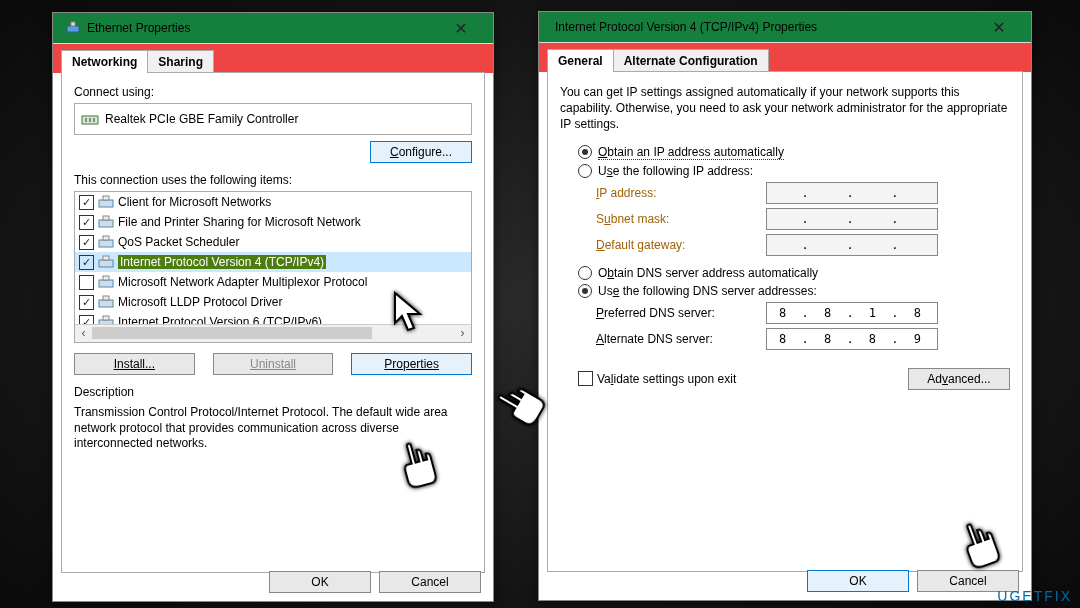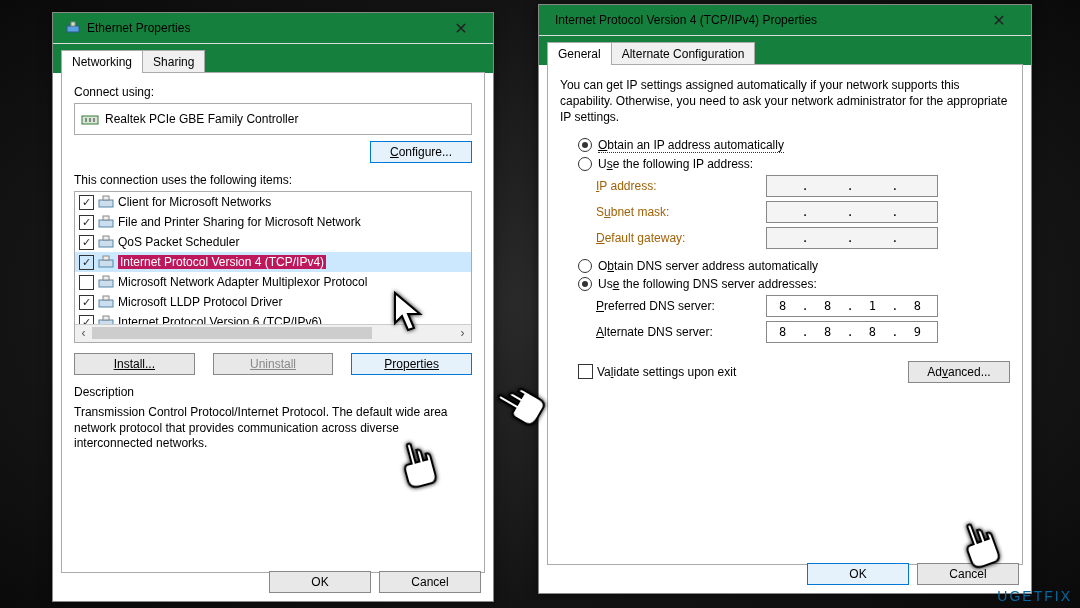--- a/index.html
+++ b/index.html
@@ -13,21 +13,21 @@
   overflow: hidden;
   position: relative;
 }
 .window {
   position: absolute;
   background: #fff;
   border: 1px solid #888;
   box-shadow: 0 2px 10px rgba(0,0,0,0.5);
 }
 .win1 { left: 52px; top: 12px; width: 440px; height: 588px; }
-.win2 { left: 538px; top: 4px; width: 492px; height: 588px; }
+.win2 { left: 538px; top: 11px; width: 492px; height: 588px; }
 .titlebar {
   height: 30px;
   display: flex;
   align-items: center;
   padding: 0 12px;
   background: #15803d;
   border-bottom: 1px solid #ddd;
 }
 .titlebar-icon {
   width: 16px; height: 16px;
@@ -38,21 +38,22 @@
 .titlebar-text { flex: 1; font-size: 12px; }
 .close-btn {
   width: 40px; height: 28px;
   display: flex; align-items: center; justify-content: center;
   font-size: 16px;
   color: #222;
 }
 .tab-strip {
   display: flex;
   padding: 6px 8px 0 8px;
-  background: #15803d;
+  background: #ef4444;
+  font-weight: bold;
 }
 .tab {
   padding: 4px 10px;
   border: 1px solid #aaa;
   border-bottom: none;
   background: #f0f0f0;
   margin-right: -1px;
   font-size: 12px;
 }
 .tab.active { background: #fff; position: relative; z-index: 2; }
@@ -94,21 +95,21 @@
 .items-list { overflow: hidden; }
 .item-row {
   display: flex;
   align-items: center;
   padding: 1px 4px;
   font-size: 12px;
   height: 18px;
   white-space: nowrap;
 }
 .item-row.selected { background: #cce8ff; }
-.item-row.selected .item-text { background: #be185d; color: #fff; padding: 0 2px; }
+.item-row.selected .item-text { background: #4d7c0f; color: #fff; padding: 0 2px; }
 .chk {
   width: 13px; height: 13px;
   border: 1px solid #333;
   margin-right: 4px;
   display: inline-flex;
   align-items: center;
   justify-content: center;
   font-size: 11px;
   color: #222;
 }

